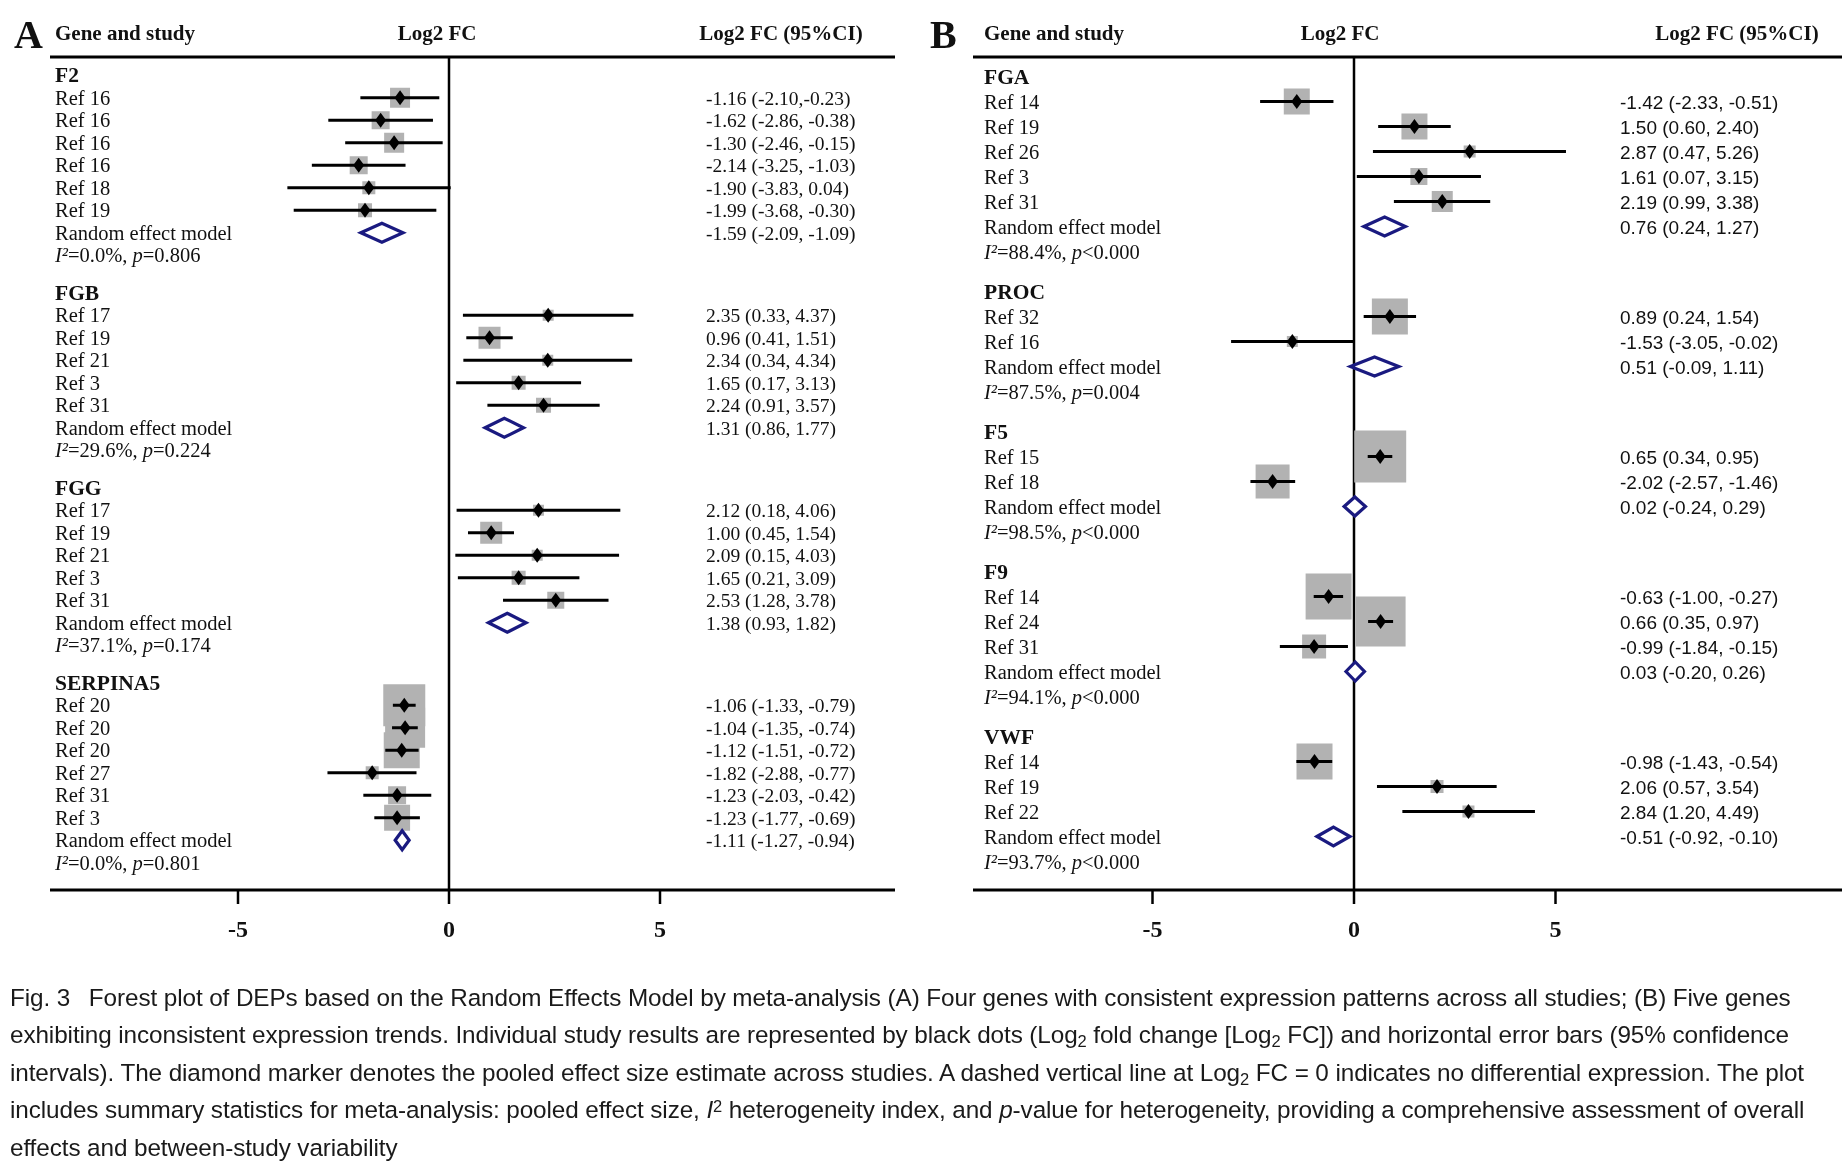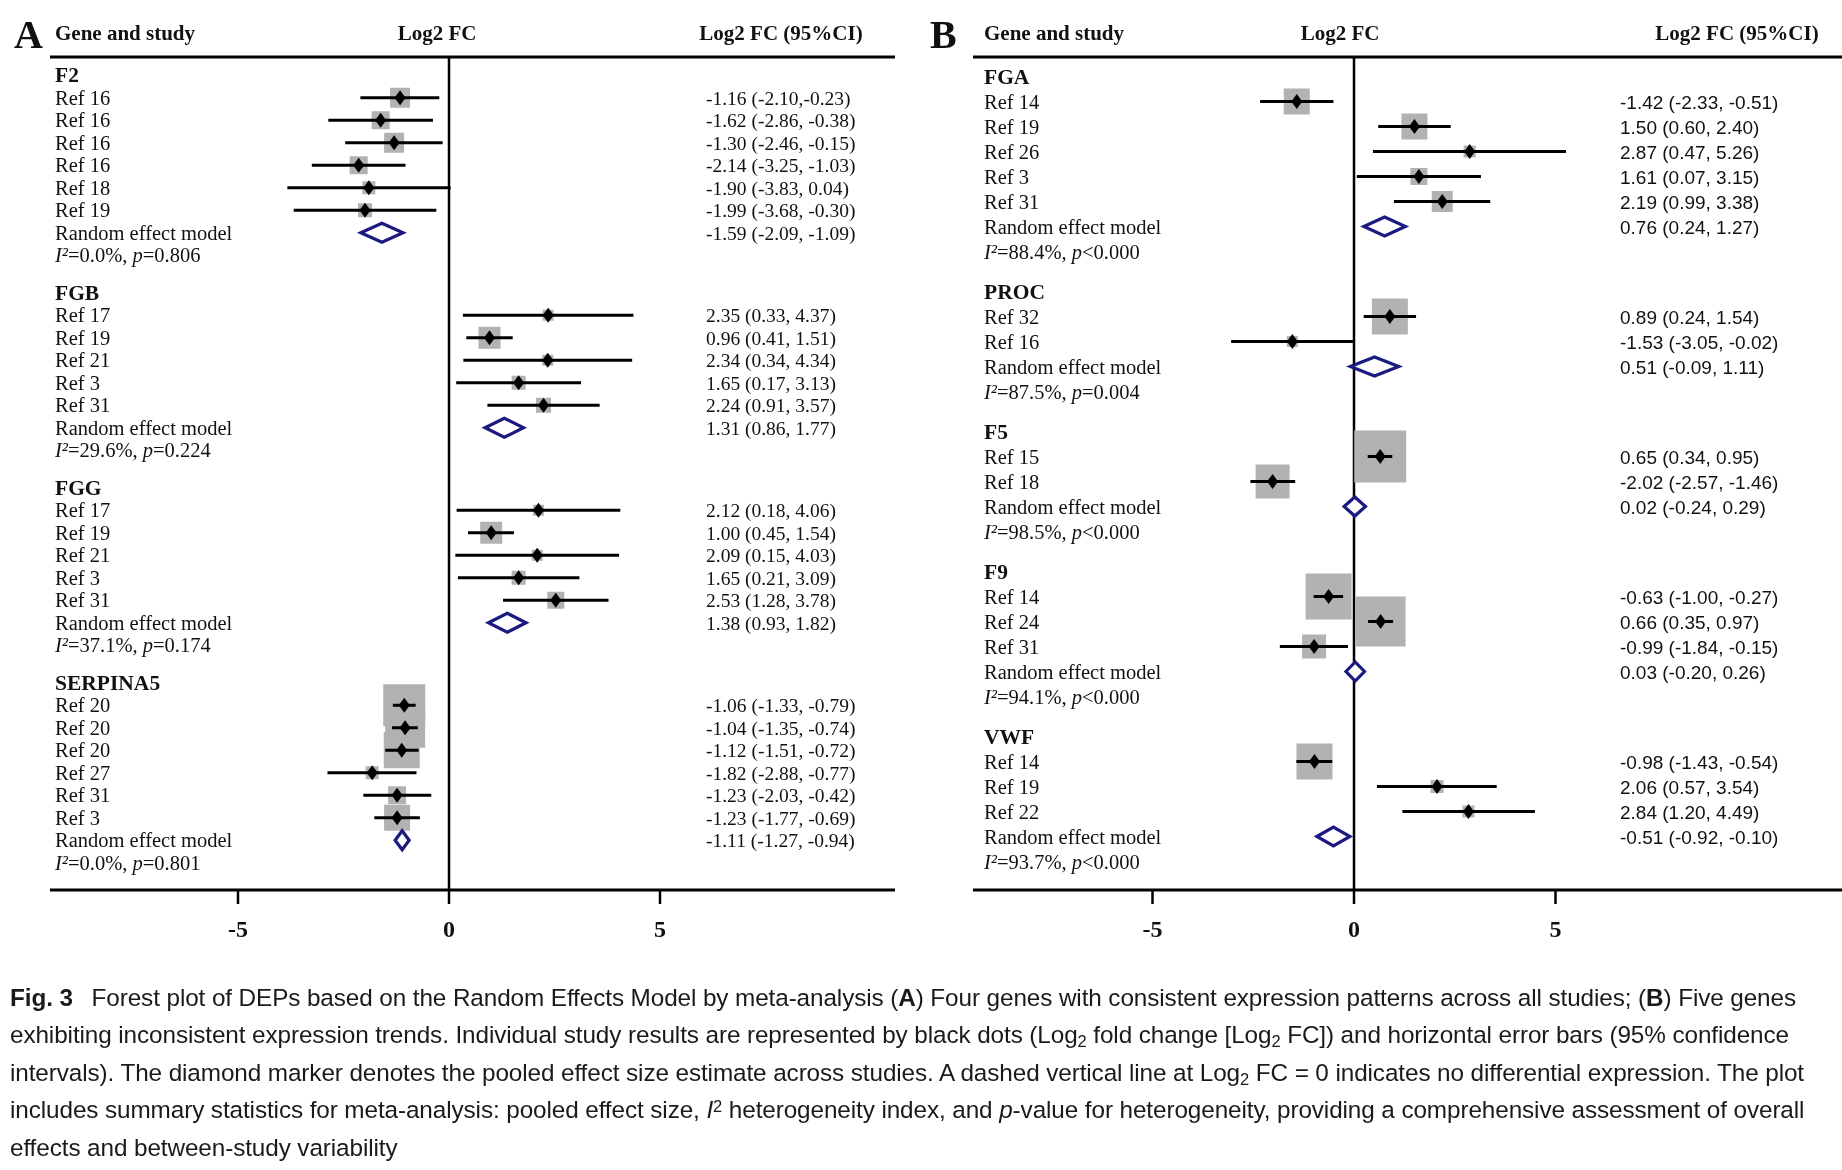--- a/index.html
+++ b/index.html
@@ -2,21 +2,21 @@
 <html><head>
 <meta charset="utf-8">
 <style>
   html,body{margin:0;padding:0;}
   body{width:1842px;height:1170px;background:#ffffff;position:relative;overflow:hidden;
        font-family:"Liberation Serif", serif;color:#111;}
   #figure-area{position:absolute;left:0;top:0;width:1842px;height:1000px;}
   #caption{position:absolute;left:10px;top:979px;width:1824px;
            font-family:"Liberation Sans", sans-serif;font-size:24.3px;line-height:37.4px;
            color:#1a1a1a;letter-spacing:-0.1px;}
-  #caption b{font-weight:bold;}
+  #caption b{font-weight:normal;}
   #caption i{font-style:italic;}
   #caption sub{font-size:68%;vertical-align:-0.25em;line-height:0;}
   #caption sup{font-size:68%;vertical-align:0.35em;line-height:0;}
 </style>
 </head>
 <body>
 
 <div id="figure-area">
   <svg id="plot" width="1842" height="1000" viewBox="0 0 1842 1000">
       <g>

